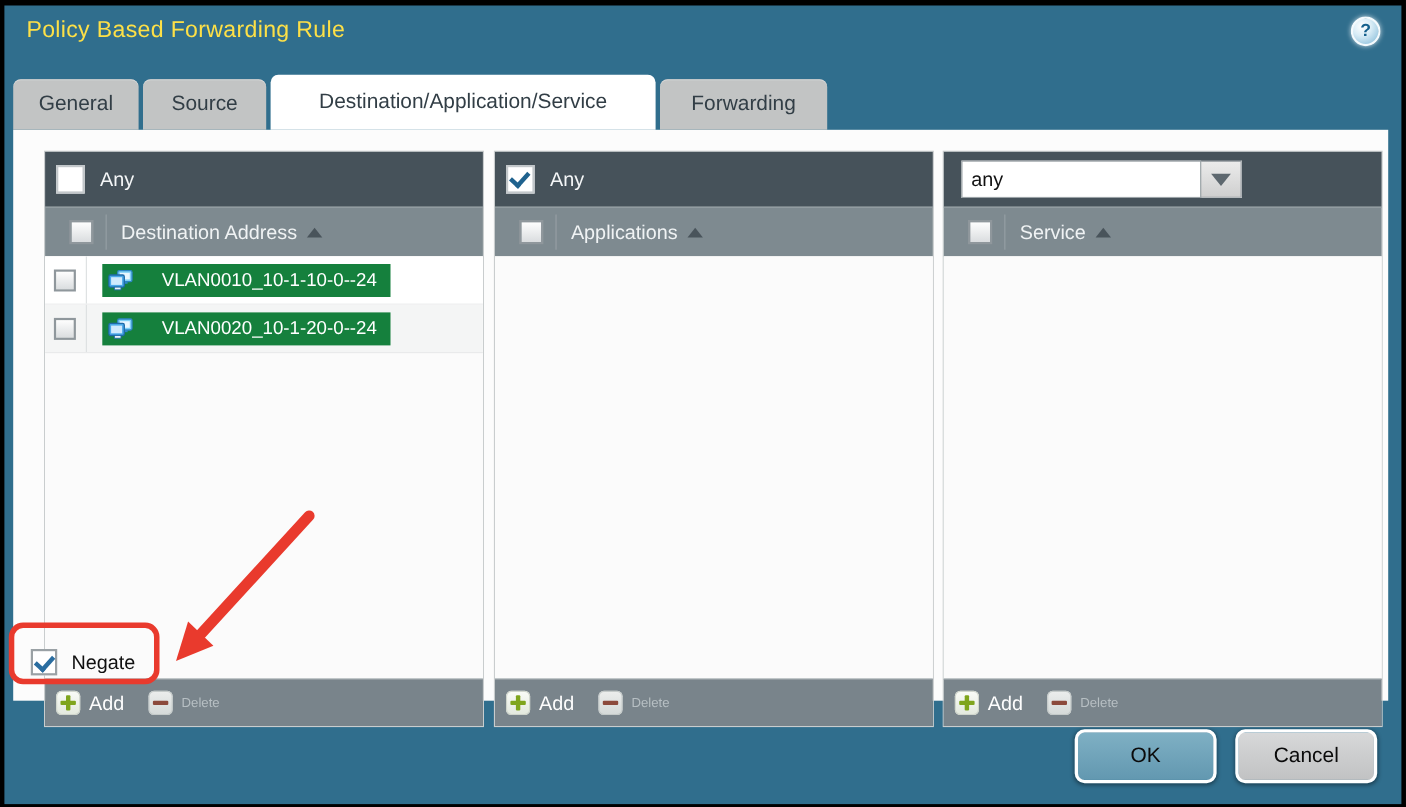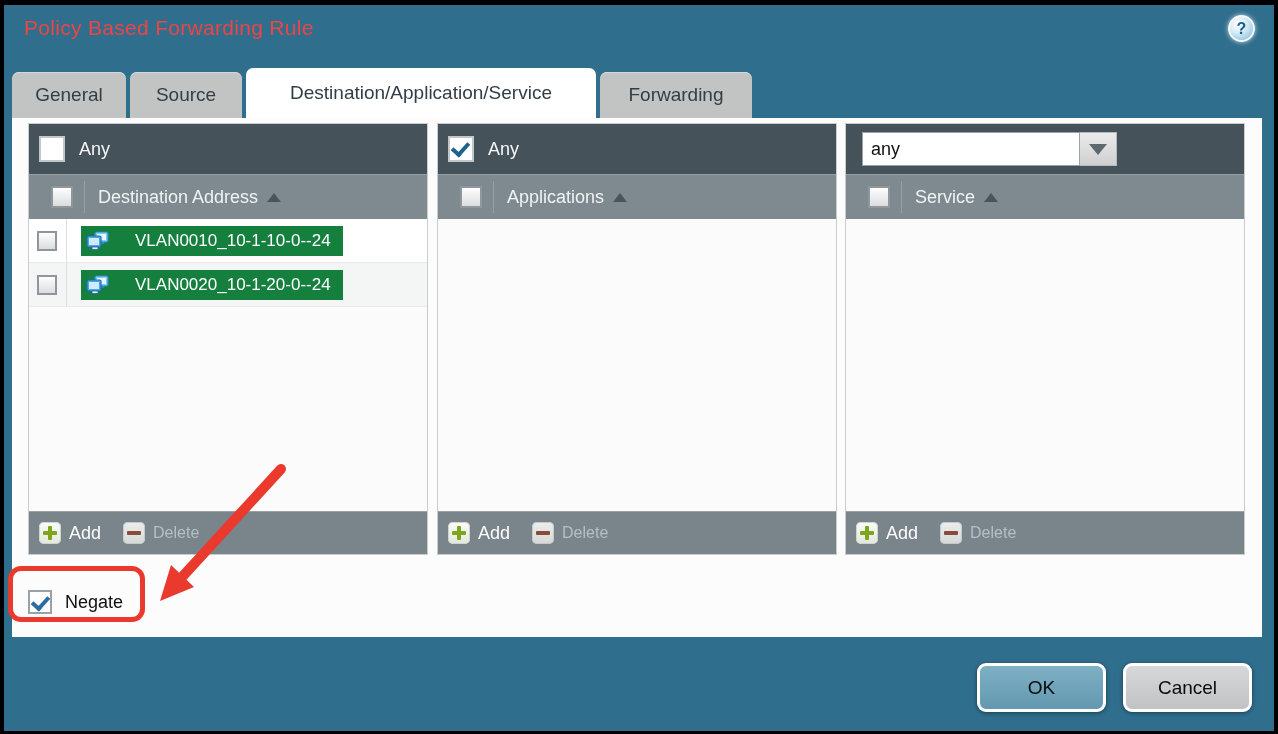--- a/index.html
+++ b/index.html
@@ -1,40 +1,40 @@
 <!DOCTYPE html>
 <html><head>
 <meta charset="utf-8">
 <style>
   * { margin:0; padding:0; box-sizing:border-box; font-family:"Liberation Sans", sans-serif; }
   html,body { width:1278px; height:734px; background:#000; overflow:hidden; }
   .app { position:relative; width:1278px; height:734px; background:#000; }
   .dialog-bg { position:absolute; left:4px; top:5px; right:4px; bottom:3px; background:#306e8d; }
 
   
-  .title-text { position:absolute; left:24px; top:16px; font-size:21px; font-weight:300; letter-spacing:.3px; color:#ef4444; z-index:3; }
+  .title-text { position:absolute; left:24px; top:16px; font-size:21px; font-weight:300; letter-spacing:.3px; color:#fde047; z-index:3; }
   .help-icon { position:absolute; left:1228px; top:15px; width:27px; height:27px; border-radius:50%;
     background:radial-gradient(circle at 35% 30%, #ffffff 0%, #d8ecf6 40%, #7db6d6 100%);
     border:2px solid #f4fafd; box-shadow:0 0 5px rgba(255,255,255,.75);
     display:flex; align-items:center; justify-content:center;
     color:#15608d; font-weight:bold; font-size:16px; z-index:3; cursor:pointer; }
 
   
   .tabs-row { position:absolute; left:12px; top:68px; height:50px; display:flex; align-items:flex-end; z-index:3; }
   .tab { height:46px; margin-right:4px; background:#c2c4c4; border-radius:7px 7px 0 0;
     display:flex; align-items:center; justify-content:center;
     font-size:19px; color:#323e46; cursor:pointer; box-shadow:inset 0 1px 0 #d8d9d9; }
   .tab.active { height:50px; background:#ffffff; box-shadow:none; }
   .tab-general { width:114px; } .tab-source { width:112px; } .tab-das { width:350px; } .tab-forwarding { width:152px; }
 
   
   .content-panel { position:absolute; left:12px; top:118px; width:1250px; height:519px; background:#fcfcfc; z-index:2; }
 
   
-  .col { position:absolute; top:5px; width:400px; height:432px; display:flex; flex-direction:column; border:1px solid #c9cdce; }
+  .col { position:absolute; top:19px; width:400px; height:524px; display:flex; flex-direction:column; border:1px solid #c9cdce;margin-left:12px; }
   .col1 { left:16px; } .col2 { left:425px; } .col3 { left:833px; }
   .anybar { height:50px; background:#46525a; display:flex; align-items:center; padding-left:10px; flex:none; }
   .anylabel { color:#f4f6f7; font-size:18px; margin-left:14px; }
   .subhead { height:45px; background:#7e8a90; border-top:1px solid #959ea3; display:flex; align-items:center; padding-left:22px; flex:none; }
   .subhead .sep { width:1px; height:32px; background:#97a0a5; margin:0 13px 0 11px; }
   .colhead { color:#f0f3f4; font-size:18px; }
   .sort-up-icon { width:0; height:0; border-left:7px solid transparent; border-right:7px solid transparent;
     border-bottom:9px solid #49545b; margin-left:9px; display:inline-block; }
   .listbox { flex:1; background:#fbfbfb; overflow:hidden; }
 
@@ -62,21 +62,21 @@
     padding-left:10px; gap:22px; flex:none; }
   .tool-btn { display:flex; align-items:center; gap:8px; cursor:pointer; }
   .tool-btn.disabled { cursor:default; }
   .ico-plus, .ico-minus { width:22px; height:22px; border-radius:5px; position:relative; flex:none; }
   .ico-plus { background:linear-gradient(#fafcf8,#e2e8dd); box-shadow:inset 0 0 0 1px #cfd5cc; }
   .ico-plus::before { content:""; position:absolute; left:4px; top:9px; width:14px; height:4px; background:#7fa51d; border-radius:1px; }
   .ico-plus::after  { content:""; position:absolute; left:9px; top:4px; width:4px; height:14px; background:#7fa51d; border-radius:1px; }
   .ico-minus { background:linear-gradient(#eceeed,#d4d9d8); box-shadow:inset 0 0 0 1px #c4cac9; }
   .ico-minus::before { content:""; position:absolute; left:4px; top:9px; width:14px; height:4px; background:#8c4a3c; border-radius:1px; }
   .add-label { color:#fdfdfd; font-size:18px; }
-  .del-label { color:#b7bfc3; font-size:16px; }
+  .del-label { color:#b7bfc3; font-size:12px; }
 
   
   .svc-input { width:218px; height:34px; margin-left:6px; border:1px solid #9aa2a6; font-size:18px;
     padding-left:8px; color:#111; background:#fff; outline:none; }
   .dd-btn { width:37px; height:34px; background:linear-gradient(#ebebeb,#cfcfcf); border:1px solid #b5babd;
     border-left:none; display:flex; align-items:center; justify-content:center; cursor:pointer; }
   .dd-arrow { width:0; height:0; border-left:9px solid transparent; border-right:9px solid transparent;
     border-top:11px solid #5e686f; }
 
   

